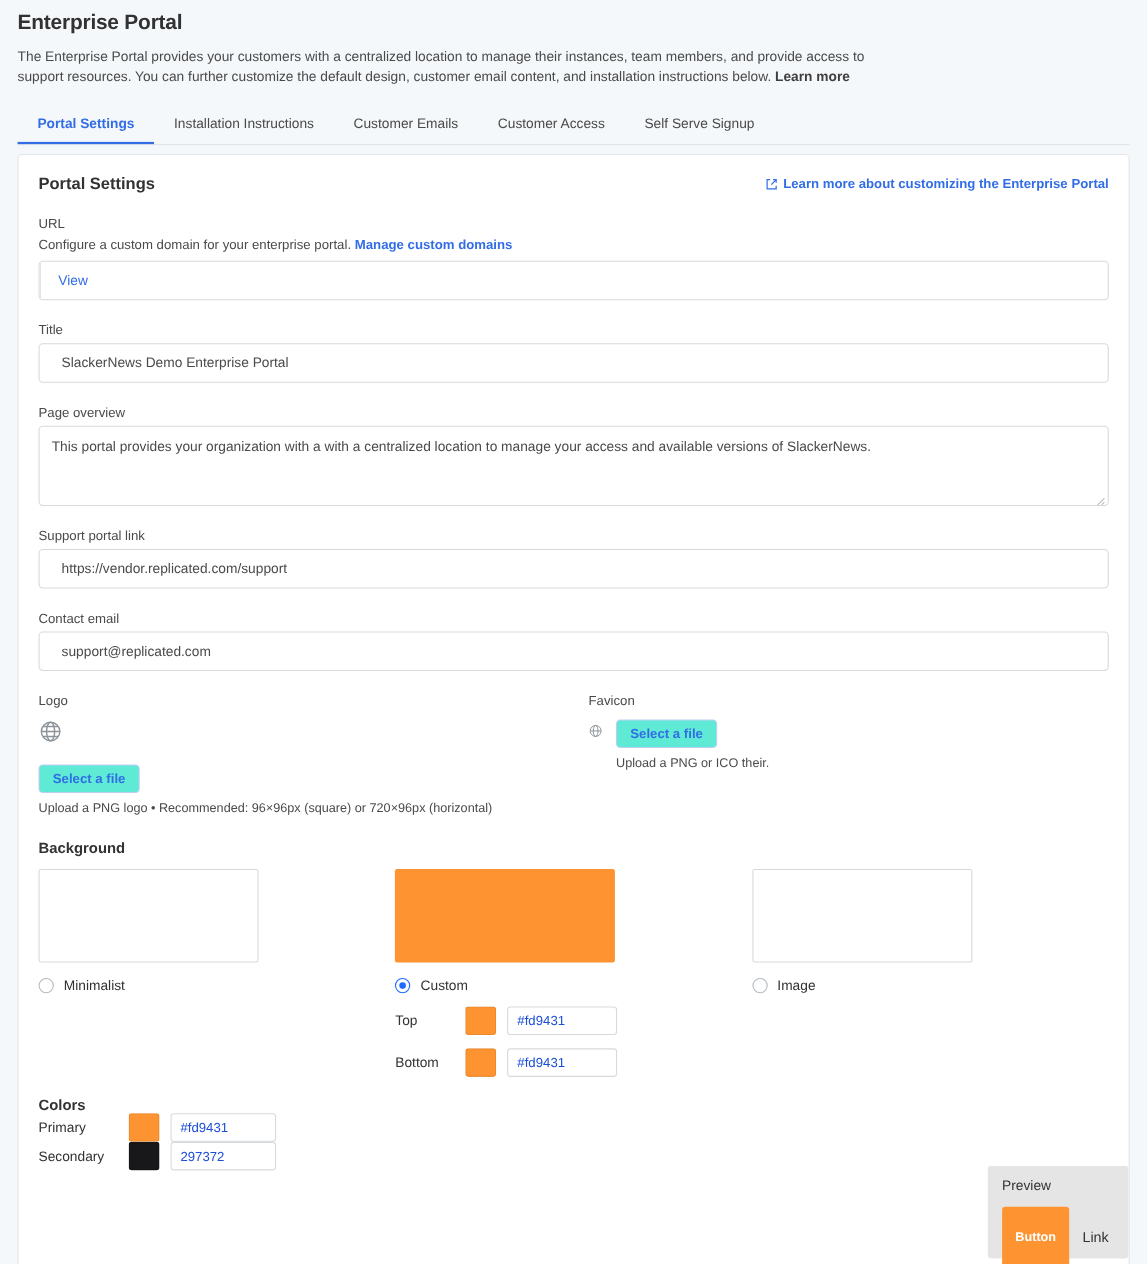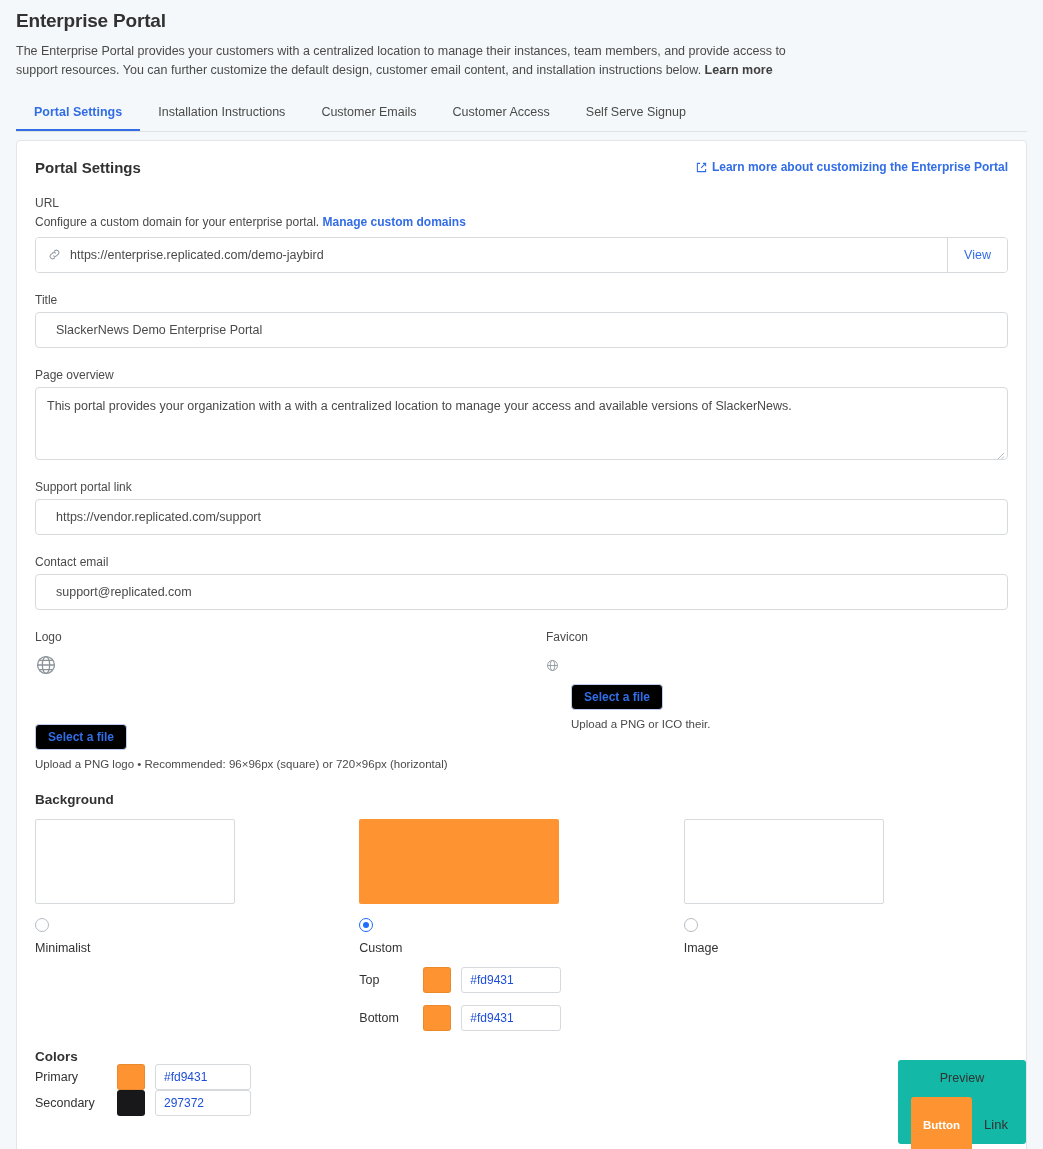--- a/index.html
+++ b/index.html
@@ -156,45 +156,44 @@
     font-family: "Liberation Sans", sans-serif;
   }
   .resize-grip {
     position: absolute;
     right: 2px; bottom: 2px;
     width: 10px; height: 10px;
     color: #b6bcc1;
   }
   .two-col {
     display: flex;
-    gap: 11px;
+    gap: 0;
     margin-top: 20px;
   }
   .col-logo { width: 500px; }
   .col-fav { width: 420px; }
   .sub-label {
     font-size: 12px;
     color: #4a4a4a;
     margin-bottom: 10px;
   }
   .globe-icon { color: #8b9399; }
   .select-file-btn {
     display: inline-flex;
     align-items: center;
     justify-content: center;
     height: 26px;
     padding: 0 12px;
     border: 1px solid #bfcdf5;
     border-radius: 4px;
-    background: #000000;
+    background: #5eead4;
     color: #326de6;
     font-size: 12px;
     font-weight: bold;
     cursor: pointer;
-    margin-top: 30px;
   }
   .upload-hint {
     font-size: 11.5px;
     color: #4a4a4a;
     margin-top: 8px;
   }
   .section-title {
     font-size: 13.5px;
     font-weight: bold;
     color: #323232;
@@ -209,26 +208,25 @@
   .swatch-box {
     width: 200px;
     height: 85px;
     border: 1px solid #d6dadd;
     border-radius: 2px;
     background: #fff;
   }
   .swatch-box.filled { border: none; }
   .radio-row {
     display: flex;
-    align-items: flex-start;
+    align-items: flex-end;
     gap: 9px;
     margin-top: 14px;
     font-size: 12.5px;
     color: #323232;
-    flex-direction: column;
   }
   .radio {
     width: 14px; height: 14px;
     border-radius: 50%;
     border: 1px solid #b5bcc2;
     background: #fff;
     display: inline-block;
     position: relative;
   }
   .radio.checked {
@@ -281,24 +279,23 @@
     font-size: 12.5px;
     color: #323232;
     width: 72px;
   }
   .preview-box {
     position: absolute;
     right: 0px;
     bottom: 16px;
     width: 128px;
     height: 84px;
-    background: #14b8a6;
+    background: #e5e5e5;
     border-radius: 3px;
     padding: 11px 13px;
-    text-align: center;
   }
   .preview-title {
     font-size: 12.5px;
     color: #323232;
     margin-bottom: 12px;
   }
   .preview-ctrls {
     display: flex;
     align-items: center;
     gap: 12px;
@@ -355,29 +352,20 @@
         <span>Learn more about customizing the Enterprise Portal</span>
       </div>
     </div>
 
     <div class="field-label">URL</div>
     <div class="field-help">
       <span>Configure a custom domain for your enterprise portal.</span>
       <a href="#">Manage custom domains</a>
     </div>
     <div class="url-row">
-      <div class="url-input">
-        <span class="link-icon">
-          <svg viewBox="0 0 16 16" width="13" height="13" fill="none" stroke="#9aa2a8" stroke-width="1.4">
-            <path d="M6.5 9.5a3 3 0 0 0 4.2 0l2-2a3 3 0 0 0-4.2-4.2l-1 1"></path>
-            <path d="M9.5 6.5a3 3 0 0 0-4.2 0l-2 2a3 3 0 0 0 4.2 4.2l1-1"></path>
-          </svg>
-        </span>
-        <span>https://enterprise.replicated.com/demo-jaybird</span>
-      </div>
       <div class="view-btn">View</div>
     </div>
 
     <div class="field-label">Title</div>
     <div class="text-input">SlackerNews Demo Enterprise Portal</div>
 
     <div class="field-label">Page overview</div>
     <div class="textarea">
       <span>This portal provides your organization with a with a centralized location to manage your access and available versions of SlackerNews.</span>
       <span class="resize-grip">

